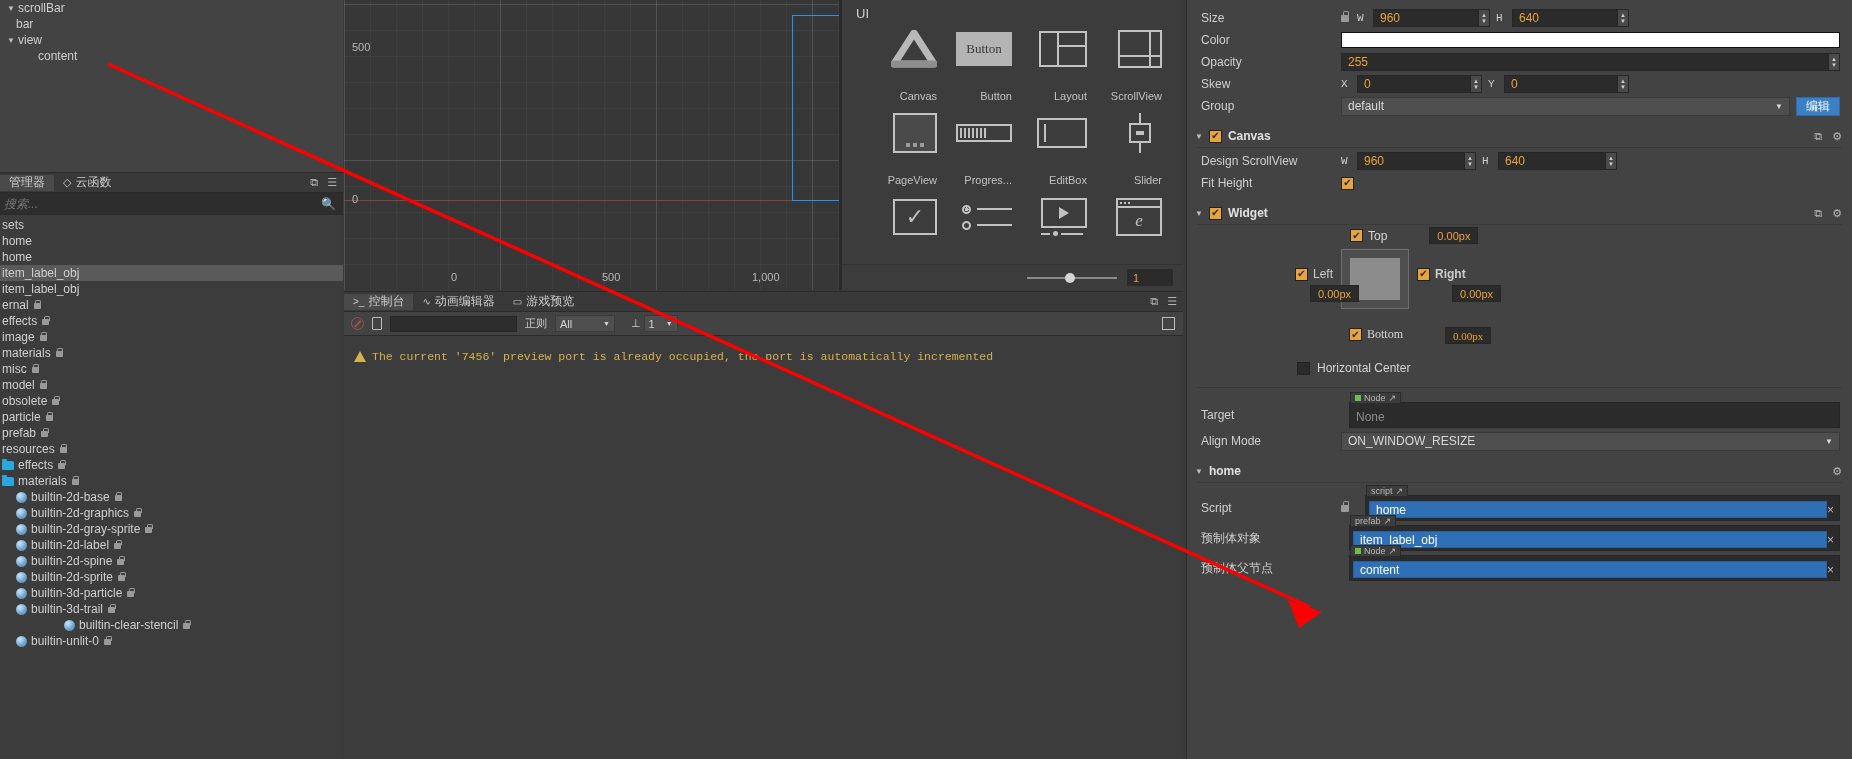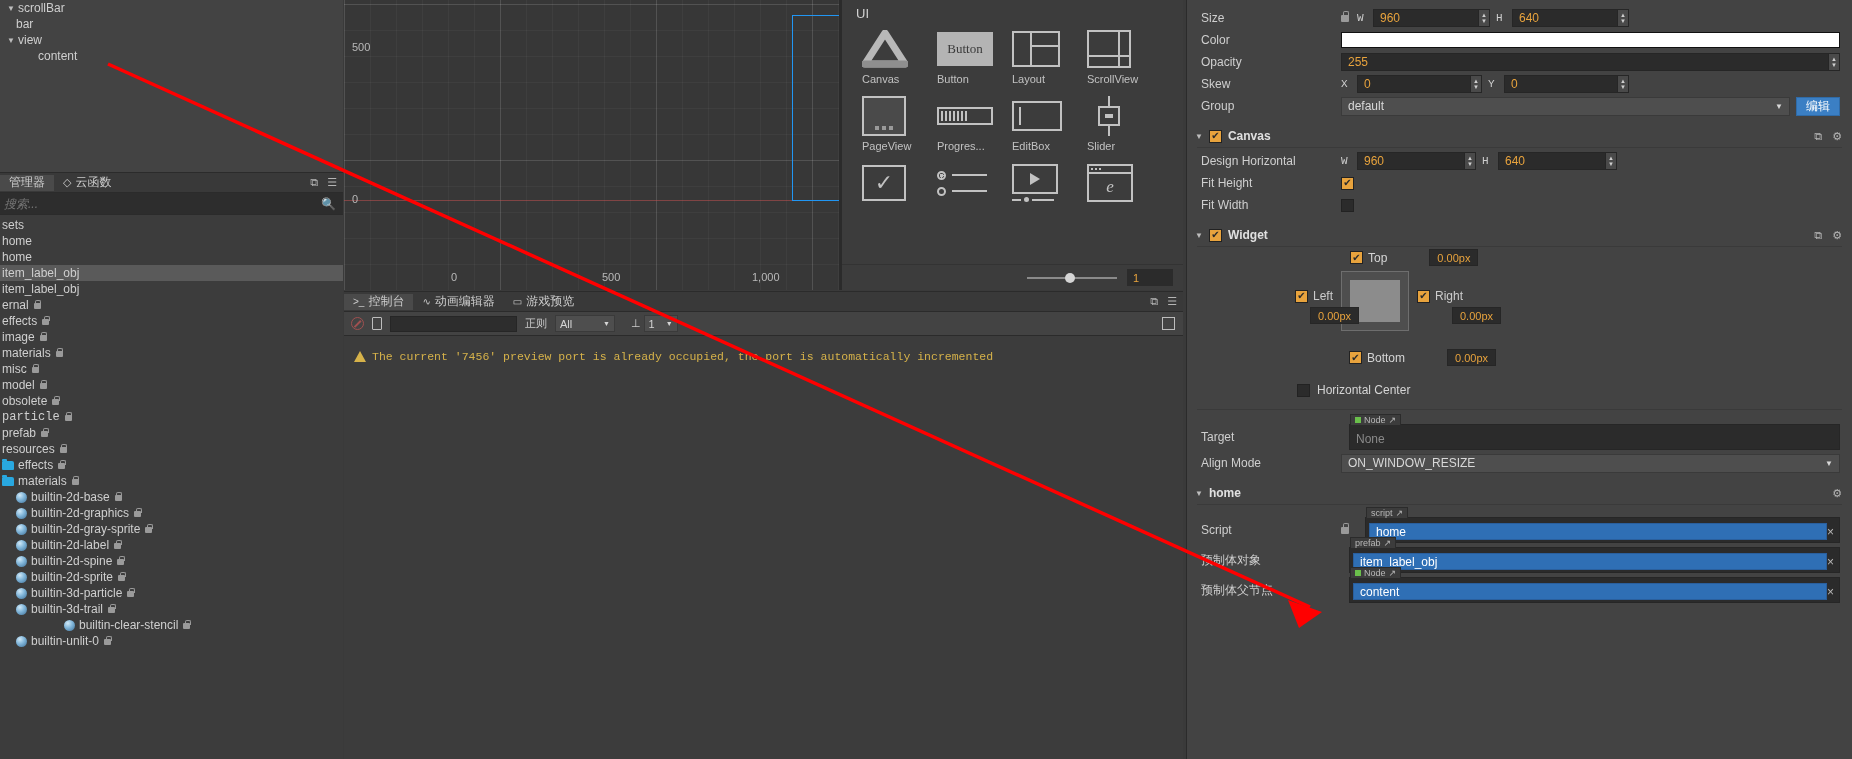--- a/index.html
+++ b/index.html
@@ -145,21 +145,21 @@
   .ui-title {
     position: absolute; left: 14px; top: 6px;
     font-size: 13px; color: #d2d2d2;
   }
   .ui-grid {
     position: absolute; left: 20px; top: 28px; width: 300px;
     display: grid; grid-template-columns: repeat(4, 1fr);
     row-gap: 10px;
   }
   .ui-cell {
-    display: flex; flex-direction: column; align-items: flex-start; gap: 3px;
+    display: flex; flex-direction: column; align-items: flex-end; gap: 20px;
   }
   .ui-ico { height: 42px; display: flex; align-items: center; justify-content: center; }
   .ui-lbl { font-size: 11px; color: #c2c2c2; }
   .btn-ico {
     width: 56px; height: 34px; background: #b4b4b4; color: #3a3a3a;
     display: flex; align-items: center; justify-content: center;
     font-family: "Liberation Serif", serif; font-size: 13px;
   }
   .layout-ico { width: 48px; height: 36px; border: 2px solid #c2c2c2; display: flex; }
   .layout-ico .l { width: 40%; border-right: 2px solid #c2c2c2; }
@@ -464,21 +464,21 @@
             <span class="lock"></span>
           </div>
           <div class="asset-row" style="padding-left: 2px;">
             <span>model</span>
             <span class="lock"></span>
           </div>
           <div class="asset-row" style="padding-left: 2px;">
             <span>obsolete</span>
             <span class="lock"></span>
           </div>
-          <div class="asset-row" style="padding-left: 2px; font-family: Liberation Mono, monospace;">
+          <div class="asset-row" style="padding-left: 2px;">
             <span>particle</span>
             <span class="lock"></span>
           </div>
           <div class="asset-row" style="padding-left: 2px;">
             <span>prefab</span>
             <span class="lock"></span>
           </div>
           <div class="asset-row" style="padding-left: 2px;">
             <span>resources</span>
             <span class="lock"></span>
@@ -821,21 +821,21 @@
       <span class="chk on"></span>
       <span class="sec-title">Canvas</span>
       <span class="sec-icons">
         <span>⧉</span>
         <span>⚙</span>
       </span>
     </div>
     <div class="sec-rule"></div>
 
     <div class="prop-row">
-      <div class="prop-label">Design Horizontal</div>
+      <div class="prop-label">Design ScrollView</div>
       <div class="prop-field">
         <span class="axis-tag">W</span>
         <div class="num-input" style="width:119px;">
           <span>960</span>
           <span class="sp">▲<br>▼</span>
         </div>
         <span class="axis-tag">H</span>
         <div class="num-input" style="width:119px;">
           <span>640</span>
           <span class="sp">▲<br>▼</span>
@@ -843,26 +843,20 @@
       </div>
     </div>
 
     <div class="prop-row">
       <div class="prop-label">Fit Height</div>
       <div class="prop-field">
         <span class="chk on"></span>
       </div>
     </div>
 
-    <div class="prop-row">
-      <div class="prop-label">Fit Width</div>
-      <div class="prop-field">
-        <span class="chk"></span>
-      </div>
-    </div>
 
     <div class="section-head" style="margin-top:8px;">
       <span class="sec-arrow">▼</span>
       <span class="chk on"></span>
       <span class="sec-title">Widget</span>
       <span class="sec-icons">
         <span>⧉</span>
         <span>⚙</span>
       </span>
     </div>
@@ -882,27 +876,27 @@
       <div style="position:absolute; left:108px; top:40px; display:flex; align-items:center; gap:5px;">
         <span class="chk on"></span>
         <span style="font-size:12px;">Left</span>
       </div>
       <div style="position:absolute; left:87px; top:58px;">
         <span class="px-pill">0.00px</span>
       </div>
 
       <div style="position:absolute; left:230px; top:40px; display:flex; align-items:center; gap:5px;">
         <span class="chk on"></span>
-        <span style="font-size:12px;">Right</span>
+        <span style="font-size:12px;font-weight:bold;">Right</span>
       </div>
       <div style="position:absolute; left:229px; top:58px;">
         <span class="px-pill">0.00px</span>
       </div>
 
-      <div style="position:absolute; left:162px; top:100px; display:flex; align-items:center; gap:6px;">
+      <div style="position:absolute; left:162px; top:100px; display:flex; align-items:flex-start; gap:6px;font-family:Liberation Serif, serif;">
         <span class="align-ck">
           <span class="chk on"></span>
           <span>Bottom</span>
         </span>
         <span class="px-pill">0.00px</span>
       </div>
     </div>
 
     <div class="prop-row" style="padding-left:110px;">
       <span class="chk"></span>

